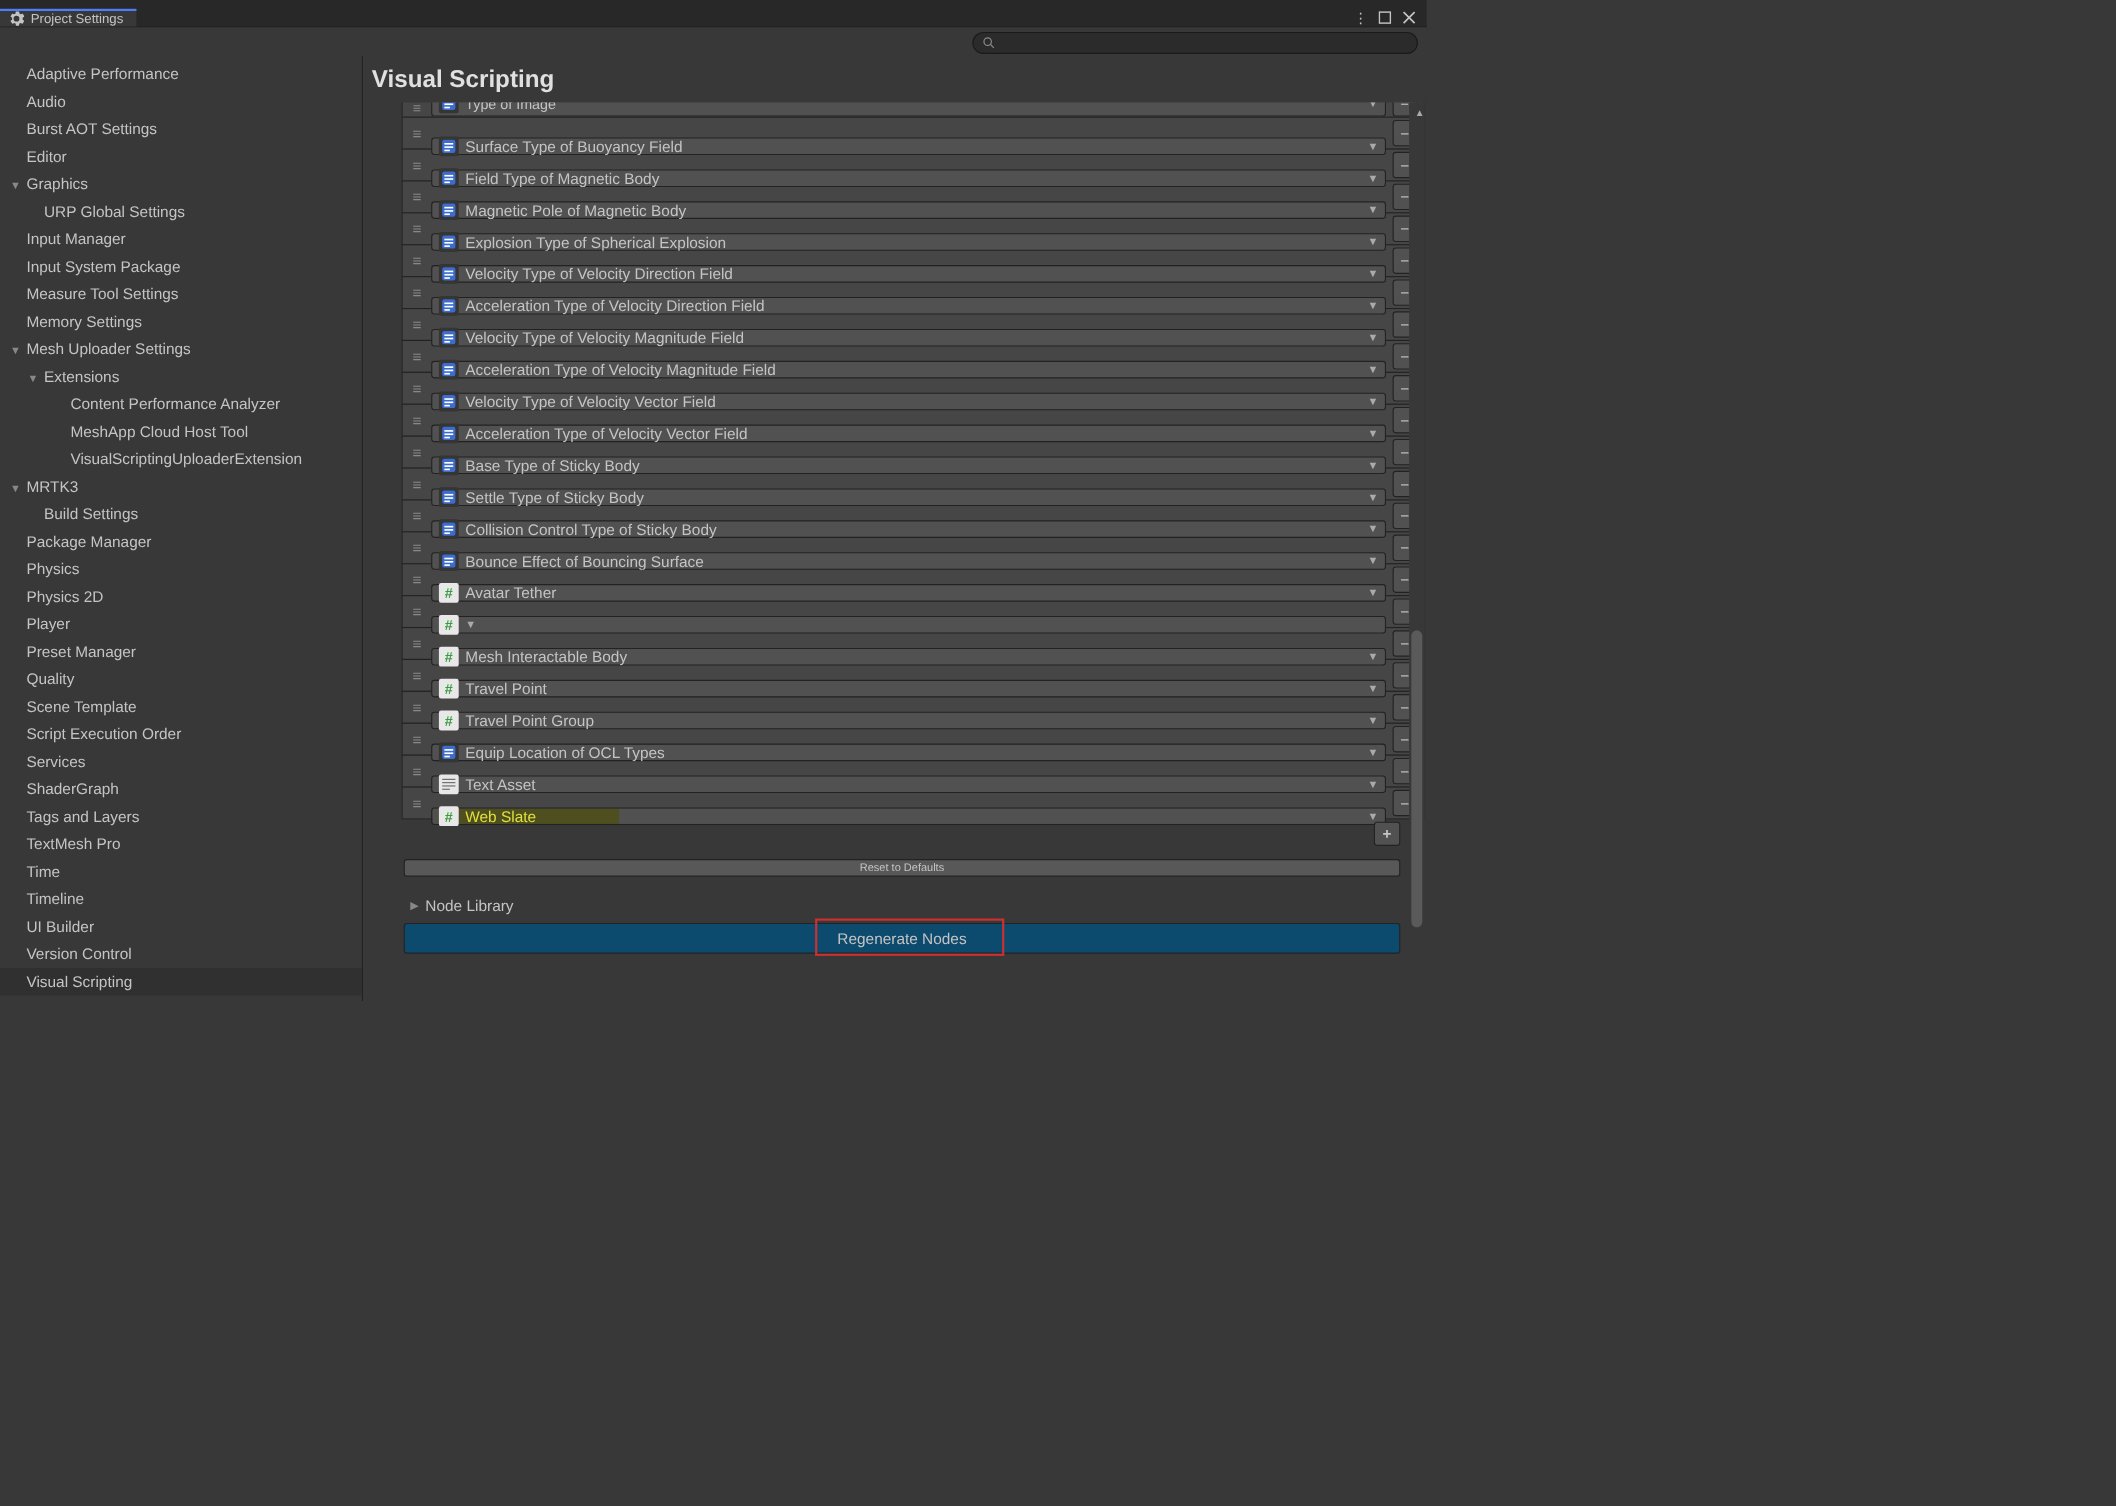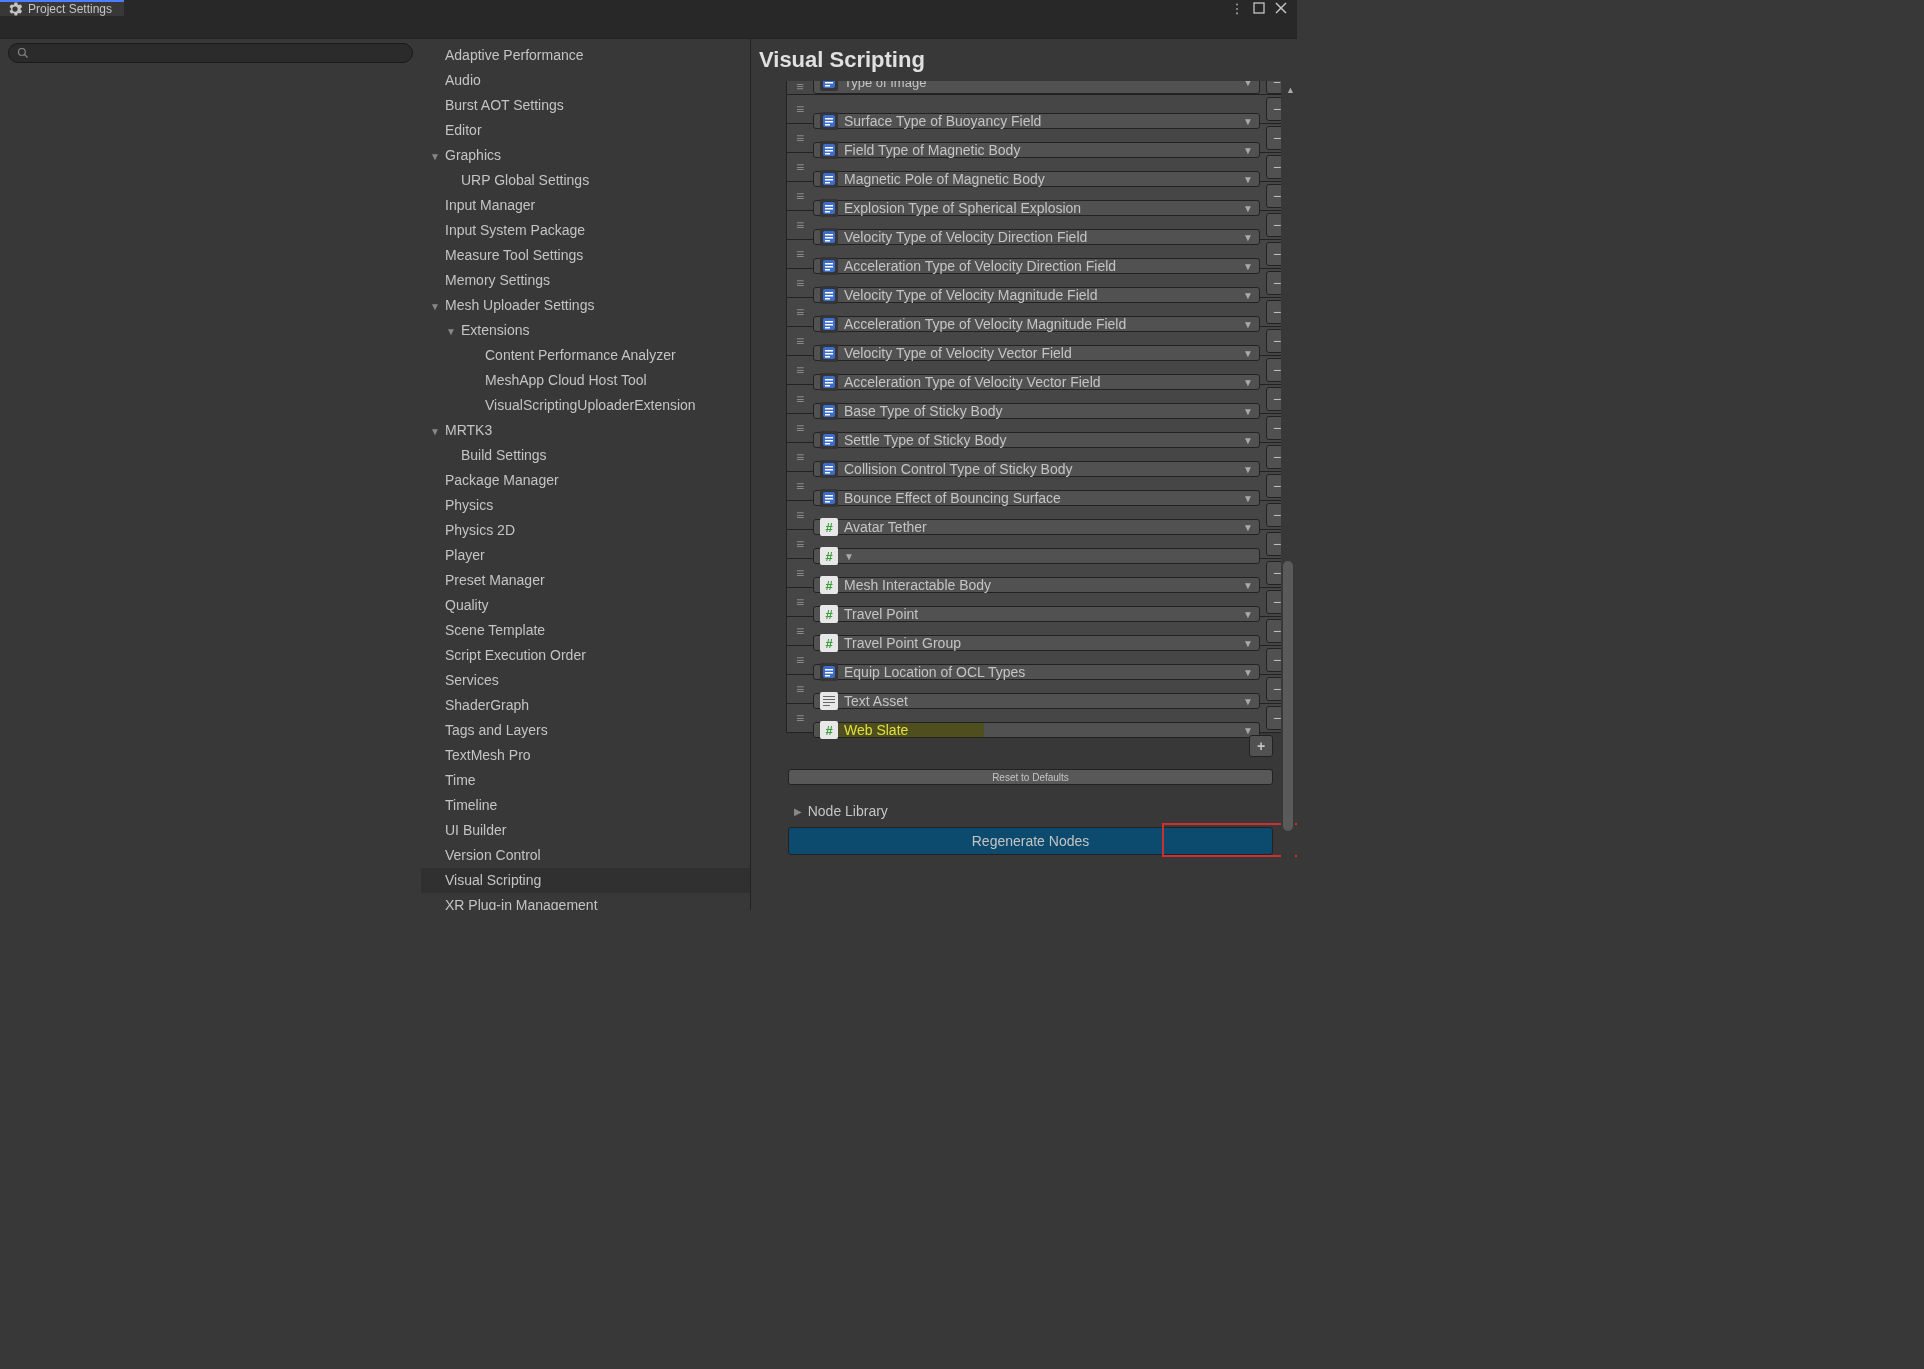--- a/index.html
+++ b/index.html
@@ -11,24 +11,24 @@
   overflow: hidden;
 }
 .window {
   width: 1297px;
   height: 910px;
   display: flex;
   flex-direction: column;
   background: #383838;
 }
 .tab-bar {
-  height: 39px;
+  height: 25px;
   background: #282828;
   display: flex;
-  align-items: flex-start;
+  align-items: flex-end;
   border-bottom: 1px solid #222;
 }
 .tab {
   background: #383838;
   padding: 0 12px 0 8px;
   display: flex;
   align-items: center;
   gap: 6px;
   border-top: 2px solid #4c7eff;
   font-size: 12px;
@@ -38,21 +38,21 @@
   display: flex;
   align-items: center;
   gap: 6px;
   padding-right: 8px;
 }
 .win-btn { width: 16px; height: 16px; display:flex; align-items:center; justify-content:center; color:#c4c4c4; cursor:pointer;}
 .gear-icon { width:14px; height:14px; }
 .body {
   flex: 1;
   display: flex;
-  flex-direction: row;
+  flex-direction: column;
   min-height: 0;
   justify-content: space-between;
 }
 .search-row {
   display:flex;
   justify-content:flex-end;
   padding:4px 8px 2px 8px;
   background:#383838;
 }
 .search {

